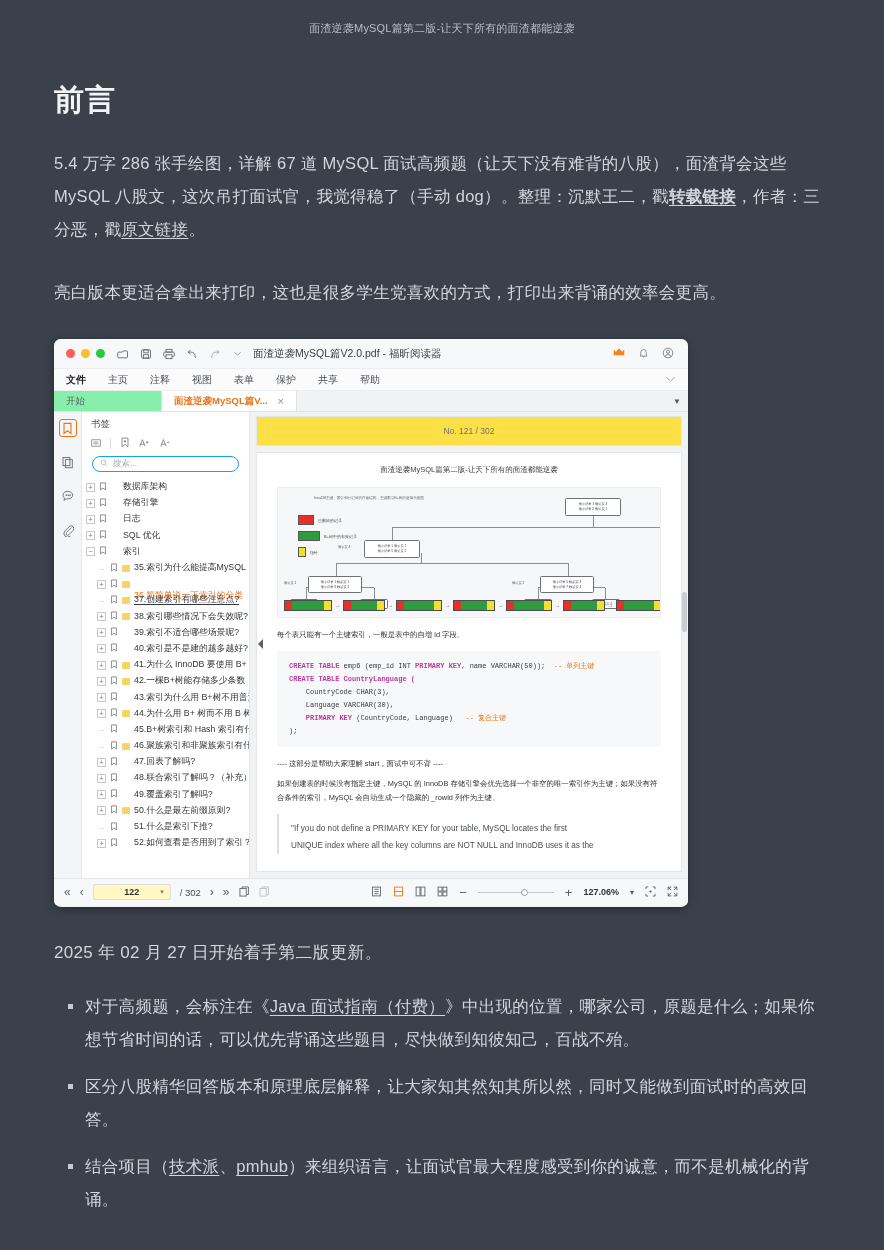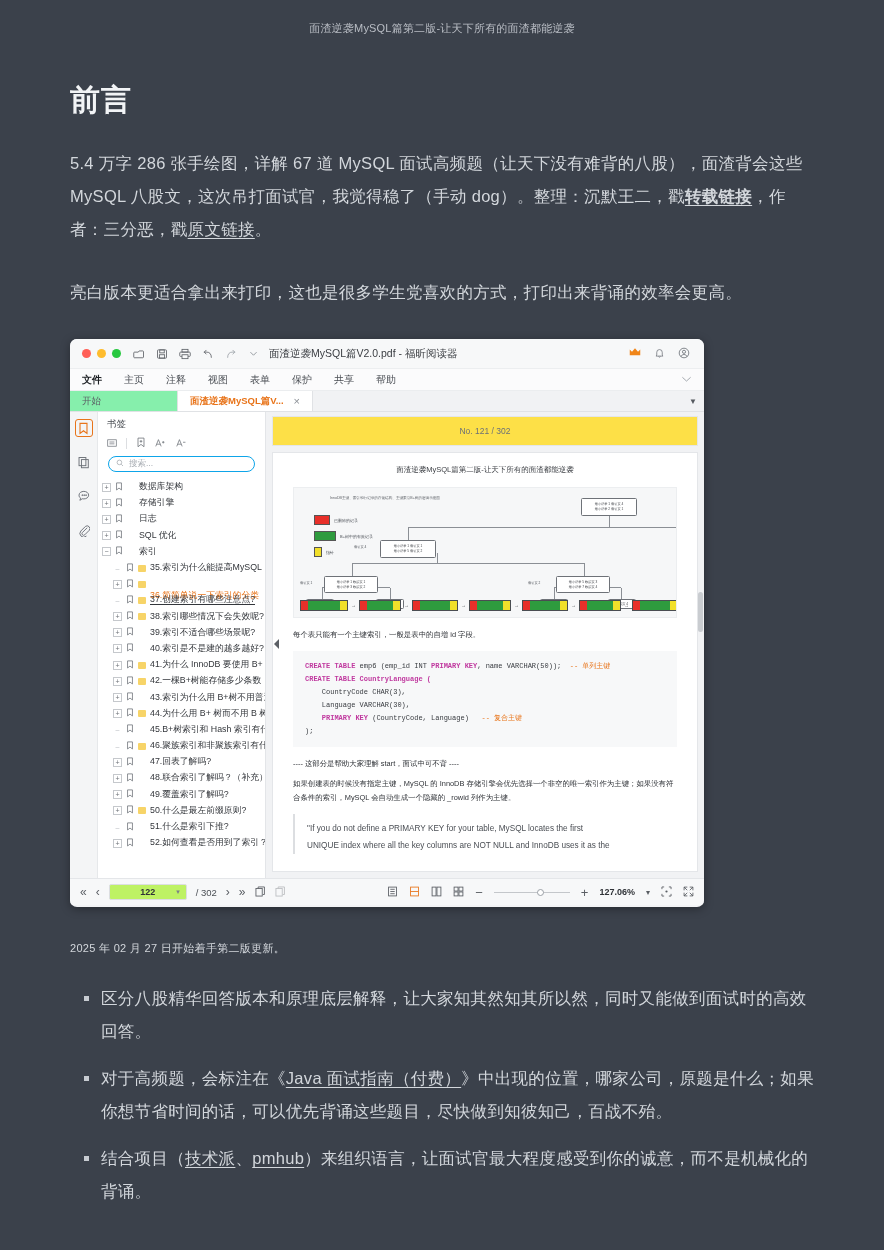--- a/index.html
+++ b/index.html
@@ -23,21 +23,21 @@
 
   .doc-header {
     text-align: center;
     font-size: 11px;
     color: #b9bdc4;
     padding-top: 21px;
     letter-spacing: .2px;
     font-weight: 400;
   }
 
-  .doc-body { padding: 0 70px; }
+  .doc-body { padding: 0 54px; }
 
   .page-title {
     font-size: 30px;
     font-weight: 700;
     color: #f2f4f6;
     margin-top: 44px;
     letter-spacing: 1px;
   }
 
   .para {
@@ -325,37 +325,37 @@
     display: flex;
     align-items: center;
     padding: 0 10px;
     gap: 9px;
     font-size: 9.5px;
     color: #4a4e54;
   }
   .pagebox {
     width: 78px; height: 16px;
     border: 1px solid #dcdee1; border-radius: 2px;
-    background: #bef264;
+    background: #fef9c3;
     display: flex; align-items: center; justify-content: center;
     position: relative;
     font-size: 9px; font-weight: 700; color: #2f3237;
   }
   .pagebox .cv { position: absolute; right: 6px; font-size: 7px; color: #7c8187; font-weight: 400;}
   .bb-right { margin-left: auto; display: flex; align-items: center; gap: 11px; }
   .slider { width: 76px; height: 10px; position: relative; }
   .slider .track { position:absolute; top: 4.5px; left:0; width:76px; height:1px; background:#c4c7cb; }
   .slider .knob { position:absolute; top: 1.5px; left: 43px; width:7px; height:7px; border-radius:50%; border:1px solid #9aa0a6; background:#fff;}
   .zoomval { font-size: 9px; color:#2f3237; font-weight:700; }
   .bb-icon { color:#5a5e64; }
   .bb-icon.orange { color:#e8741a; }
 
   
   .date-line {
-    font-size: 11px;
+    font-size: 17px;
     color: #d3d7dc;
     margin-top: 34px;
     letter-spacing: .3px;
   }
   ul.bullets { list-style: none; margin-top: 26px; }
   ul.bullets li {
     position: relative;
     padding-left: 31px;
     font-size: 16.5px;
     line-height: 2.0;
@@ -916,19 +916,19 @@
               </svg></span>
         </span>
       </div>
 
       <div class="collapse-arrow" style="position:absolute; left:204px; top:300px;"></div>
     </div>
 
     <div class="date-line">2025 年 02 月 27 日开始着手第二版更新。</div>
 
     <ul class="bullets">
+      <li><span>对于高频题，会标注在《</span><a class="ulink plain" href="#">Java 面试指南（付费）</a><span>》中出现的位置，哪家公司，原题是什么；如果你想节省时间的话，可以优先背诵这些题目，尽快做到知彼知己，百战不殆。</span></li>
       <li><span>区分八股精华回答版本和原理底层解释，让大家知其然知其所以然，同时又能做到面试时的高效回答。</span></li>
-      <li><span>对于高频题，会标注在《</span><a class="ulink plain" href="#">Java 面试指南（付费）</a><span>》中出现的位置，哪家公司，原题是什么；如果你想节省时间的话，可以优先背诵这些题目，尽快做到知彼知己，百战不殆。</span></li>
       <li><span>结合项目（</span><a class="ulink plain" href="#">技术派</a><span>、</span><a class="ulink plain" href="#">pmhub</a><span>）来组织语言，让面试官最大程度感受到你的诚意，而不是机械化的背诵。</span></li>
     </ul>
 
   </div>
 </div>
 
 </body></html>

